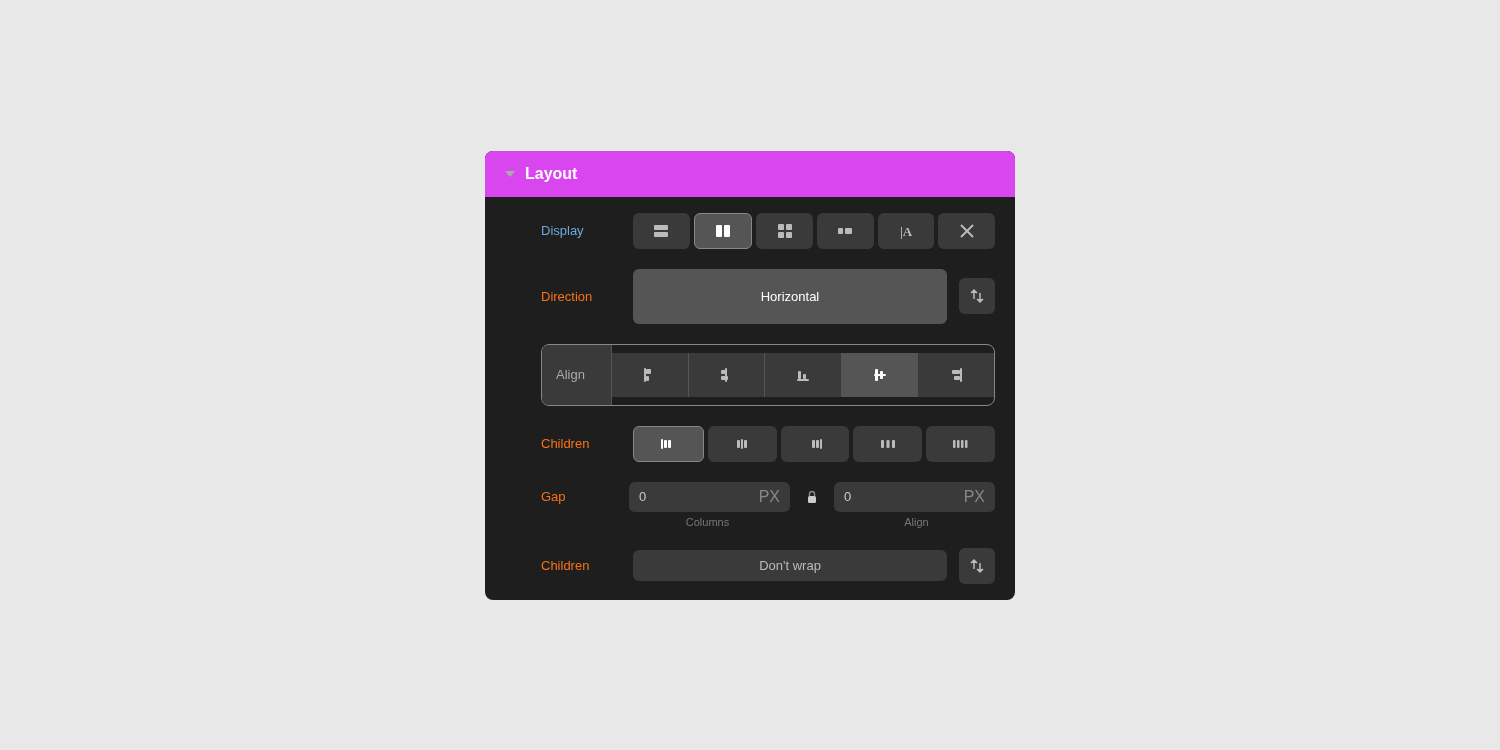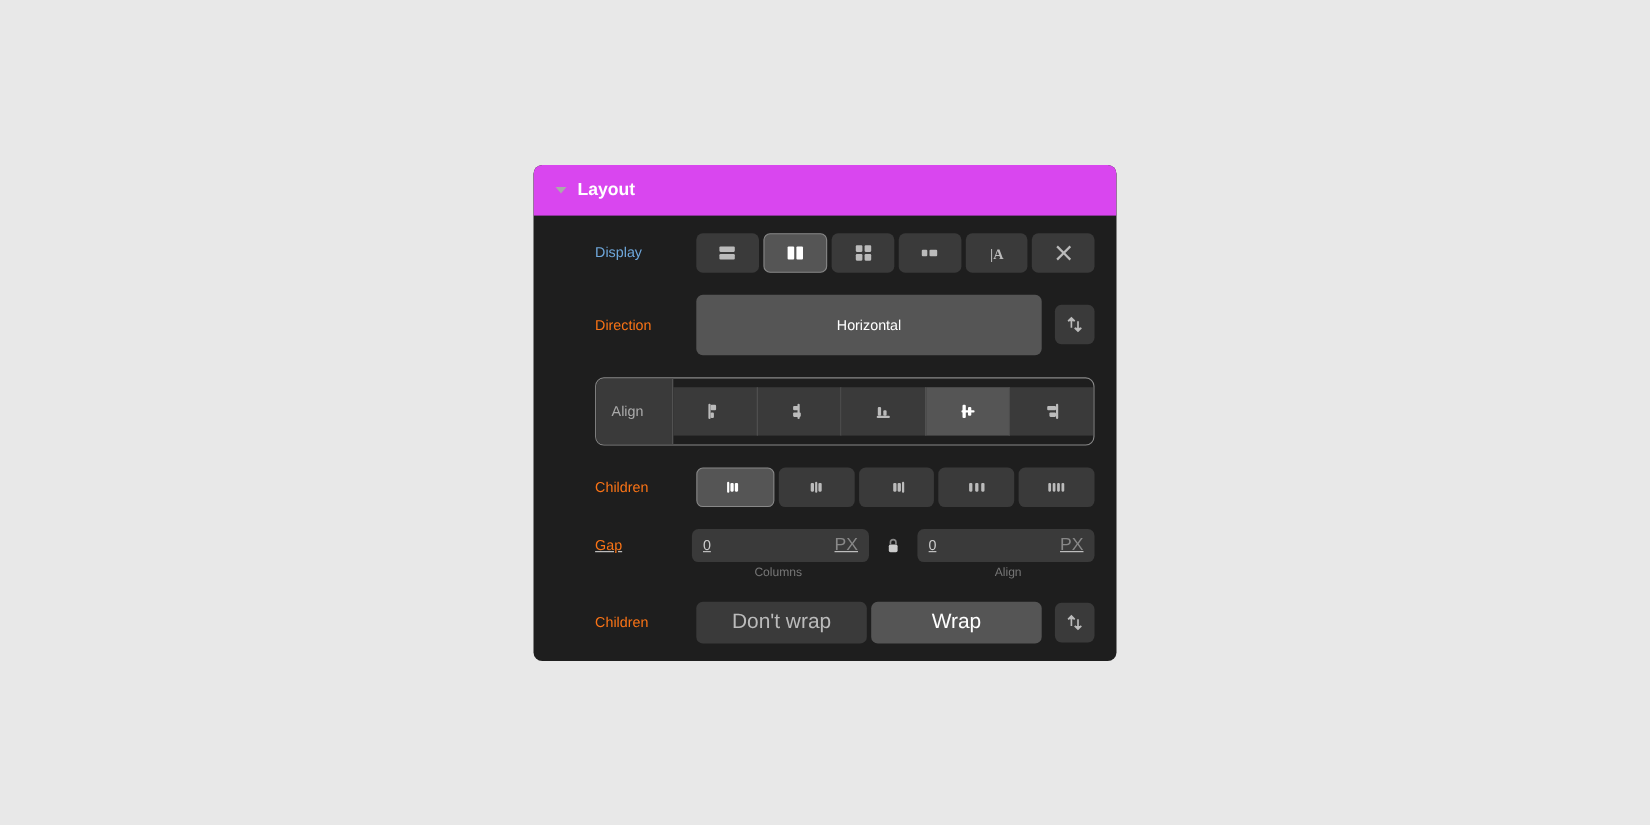--- a/index.html
+++ b/index.html
@@ -153,21 +153,20 @@
       display: flex;
       align-items: center;
       font-size: 13px;
       color: #aaa;
       min-width: 70px;
     }
     .gap-row {
       display: flex;
       align-items: center;
       gap: 8px;
-      text-decoration: underline;
     }
     .gap-input-wrap {
       display: flex;
       align-items: center;
       background: #3a3a3a;
       border-radius: 6px;
       padding: 6px 10px;
       flex: 1;
     }
     .gap-input {
@@ -200,21 +199,21 @@
       text-align: center;
       font-size: 11px;
       color: #777;
     }
     .children-btn {
       background: #3a3a3a;
       border: none;
       border-radius: 6px;
       padding: 8px 0;
       color: #bbb;
-      font-size: 19px;
+      font-size: 13px;
       cursor: pointer;
       flex: 1;
       text-align: center;
     }
     .children-btn.active {
       background: #555;
       color: #fff;
     }
 
     
@@ -411,21 +410,20 @@
         <span class="gap-label-item">Columns</span>
         <div style="width:36px;"></div>
         <span class="gap-label-item">Align</span>
       </div>
     </div>
 
     <div class="row">
       <span class="row-label">Children</span>
       <div class="direction-group">
         <button class="children-btn">Don't wrap</button>
-        <button class="children-btn active">Wrap</button>
       </div>
       <button class="swap-btn">
         <svg viewBox="0 0 18 18" fill="none" stroke="#bbb" stroke-width="1.5">
           <path d="M3 6l3-3 3 3M6 3v9"></path>
             <path d="M9 12l3 3 3-3M12 15V6"></path>
         </svg>
       </button>
     </div>
 
   </div>

